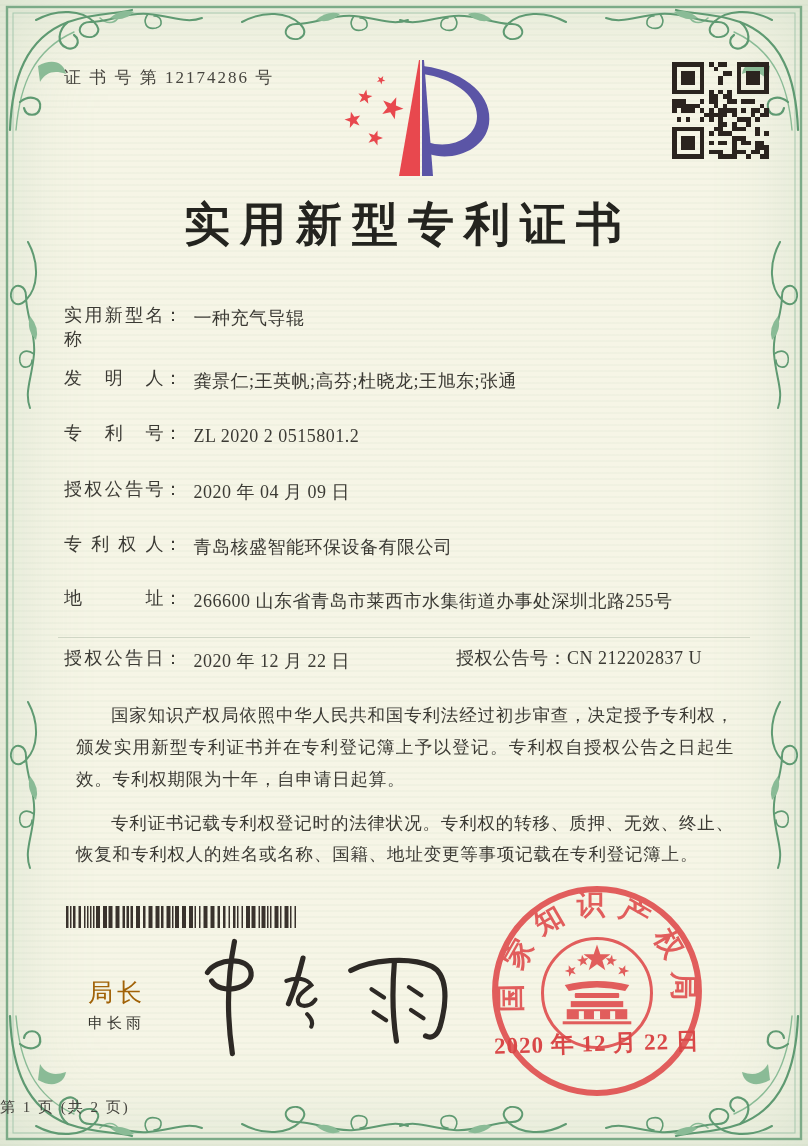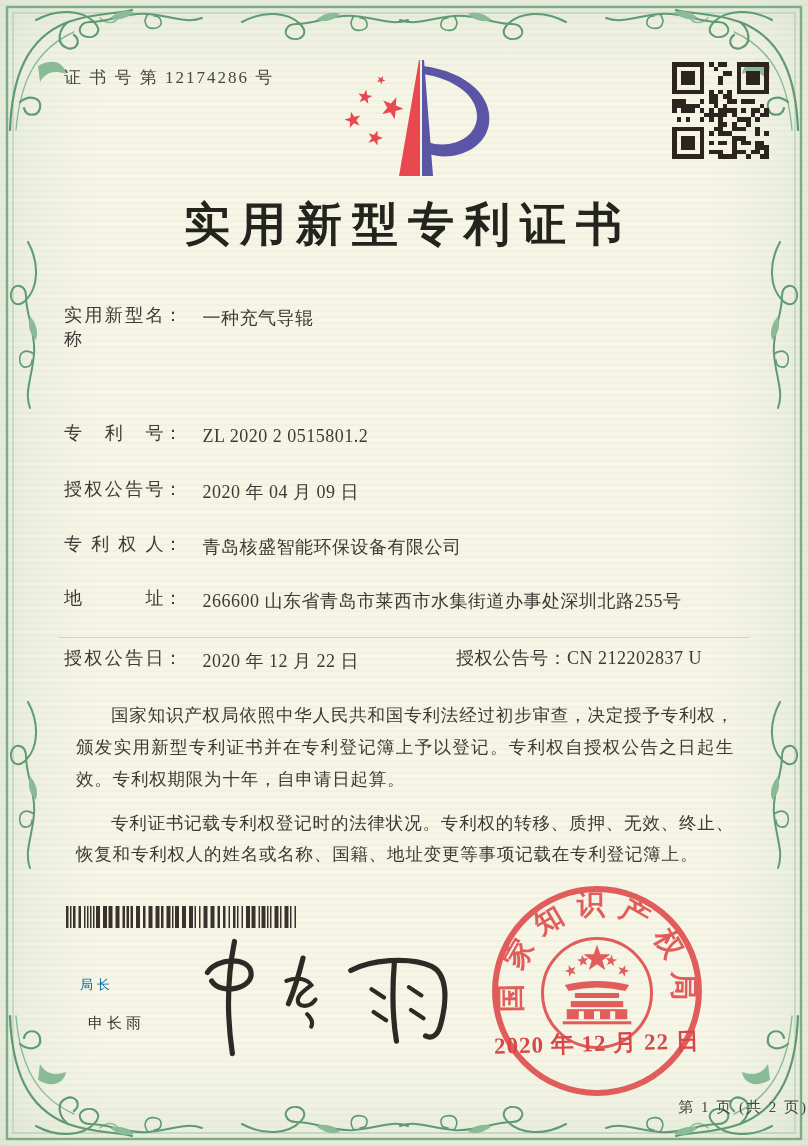--- a/index.html
+++ b/index.html
@@ -13,31 +13,31 @@
     content:"";position:absolute;inset:0;pointer-events:none;
     background:repeating-linear-gradient(0deg,rgba(130,170,135,.05) 0 2px,rgba(0,0,0,0) 2px 6px);
   }
   .abs{position:absolute;}
   .cert-no{left:64px;top:66px;font-size:17px;letter-spacing:2px;color:#46453f;}
   .title{left:4px;top:194px;width:100%;text-align:center;font-size:46px;font-weight:600;
          letter-spacing:10px;color:#24241f;}
   .frow{left:64px;font-size:18px;color:#3b3a34;letter-spacing:.5px;}
   .flabel{display:inline-block;width:100px;text-align:justify;text-align-last:justify;vertical-align:top;}
   .fcolon{vertical-align:top;}
-  .fvalue{display:inline-block;margin-left:20px;vertical-align:top;max-width:505px;line-height:1.75;}
+  .fvalue{display:inline-block;margin-left:11px;vertical-align:top;max-width:505px;line-height:1.75;}
   .fpair2{position:absolute;left:392px;top:0;white-space:nowrap;}
   .divider{left:58px;top:637px;width:692px;height:1px;background:#9cab97;opacity:.4;}
   .paras{left:64px;top:688px;width:682px;font-size:17.5px;line-height:1.82;color:#3b3a34;
          text-align:justify;letter-spacing:.8px;}
   .paras p{margin:12px;text-indent:2em;}
-  .sig-title{left:80px;top:976px;font-size:13px;color:#0369a1;letter-spacing:4px;}
+  .sig-title{left:88px;top:976px;font-size:25px;color:#a16207;letter-spacing:4px;}
   .sig-name{left:88px;top:1014px;font-size:15px;color:#35342e;letter-spacing:4px;}
   .seal-date{left:494px;top:1028px;font-size:23px;color:#d94848;letter-spacing:1px;
              transform:rotate(-1.5deg);font-weight:600;}
-  .footer{left:0;top:1098px;width:100%;text-align:right;font-size:15px;color:#45443e;letter-spacing:2px;}
+  .footer{left:0;top:1098px;width:100%;text-align:left;font-size:15px;color:#45443e;letter-spacing:2px;}
   svg{display:block;}
 </style>
 </head>
 <body>
 
 <div class="page">
 
   <svg class="abs" width="808" height="1146" viewBox="0 0 808 1146" style="left:0;top:0" aria-hidden="true">
     <defs>
       <path id="star5" d="M0,-10 L2.35,-3.24 L9.51,-3.09 L3.80,1.24 L5.88,8.09 L0,4 L-5.88,8.09 L-3.80,1.24 L-9.51,-3.09 L-2.35,-3.24 Z"></path>
@@ -304,20 +304,23 @@
       <rect x="16" y="20" width="1" height="1" fill="#2b241f"></rect>
       <rect x="19" y="20" width="1" height="1" fill="#2b241f"></rect>
       <rect x="20" y="20" width="1" height="1" fill="#2b241f"></rect>
     </svg>
 
   <div class="abs title">实用新型专利证书</div>
 
   <div class="abs frow" style="top:303px">
     <span class="flabel">实用新型名称</span><span class="fcolon">：</span><span class="fvalue">一种充气导辊</span>
   </div>
+  <div class="abs frow" style="top:366px">
+    <span class="flabel">发明人</span><span class="fcolon">：</span><span class="fvalue">龚景仁;王英帆;高芬;杜晓龙;王旭东;张通</span>
+  </div>
   <div class="abs frow" style="top:421px">
     <span class="flabel">专利号</span><span class="fcolon">：</span><span class="fvalue">ZL 2020 2 0515801.2</span>
   </div>
   <div class="abs frow" style="top:477px">
     <span class="flabel">授权公告号</span><span class="fcolon">：</span><span class="fvalue">2020 年 04 月 09 日</span>
   </div>
   <div class="abs frow" style="top:532px">
     <span class="flabel">专利权人</span><span class="fcolon">：</span><span class="fvalue">青岛核盛智能环保设备有限公司</span>
   </div>
   <div class="abs frow" style="top:586px">

